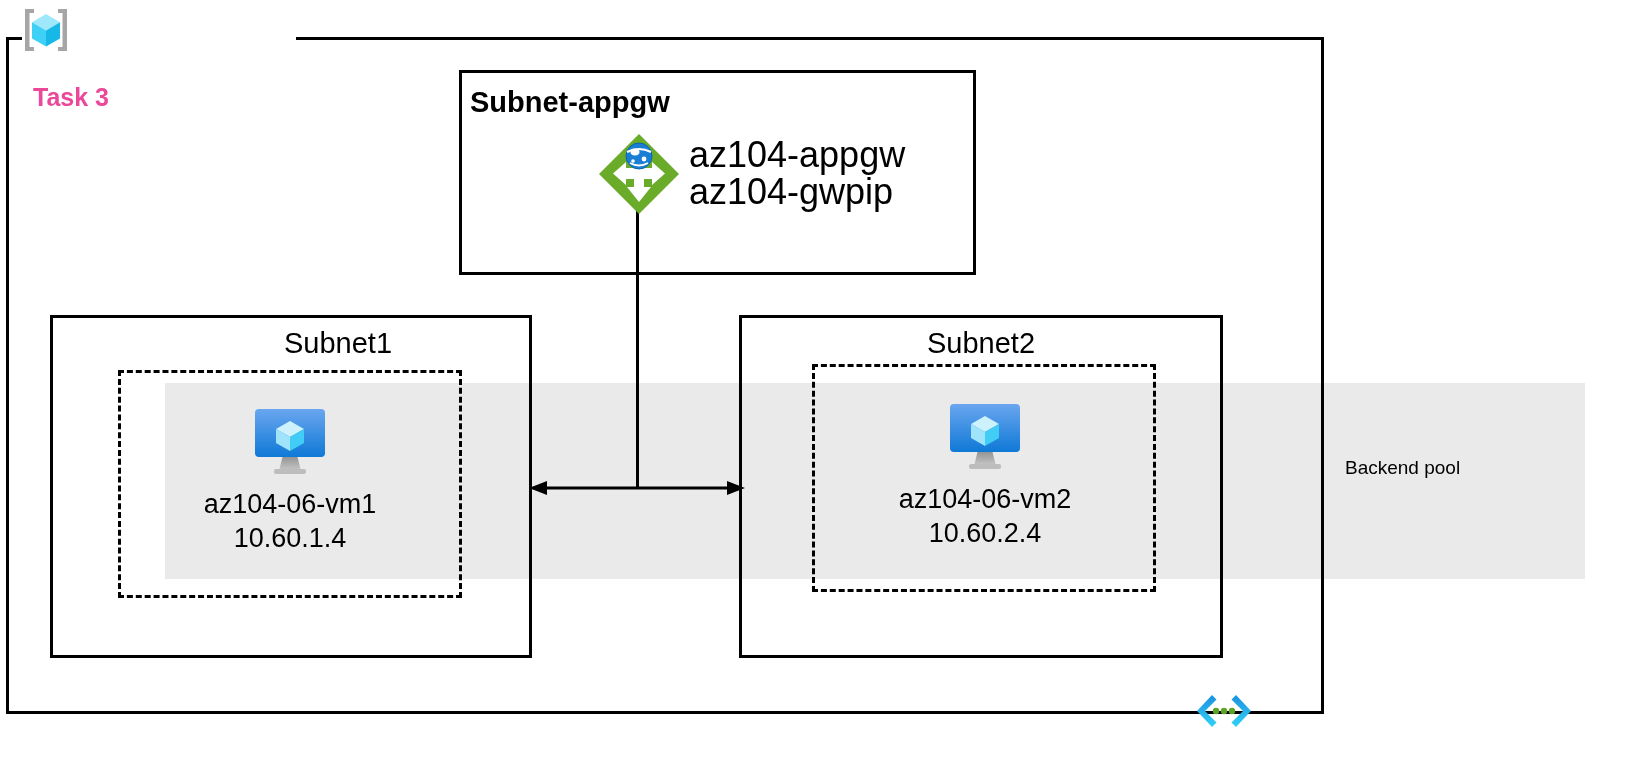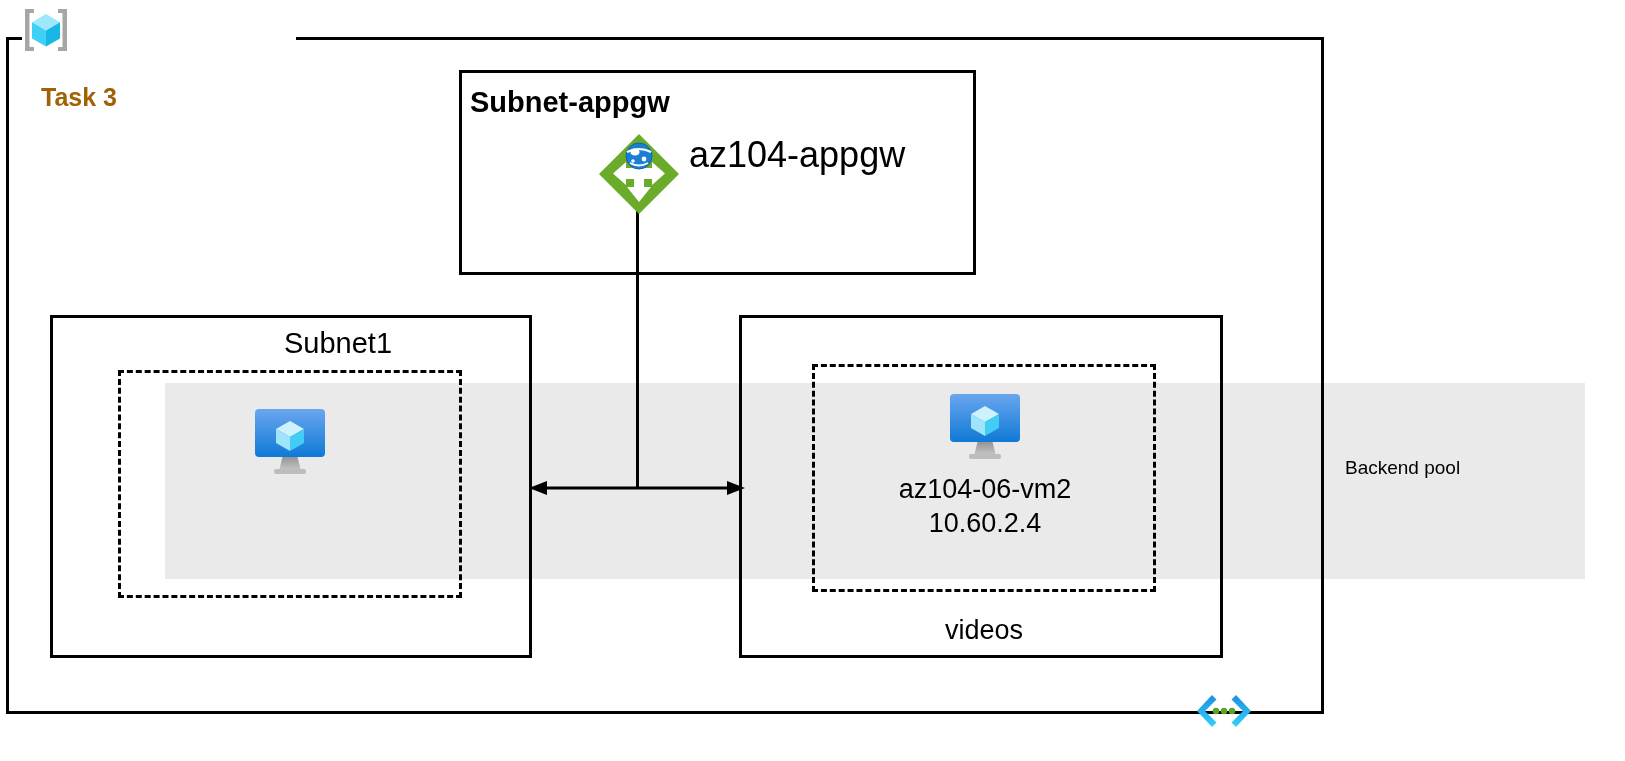--- a/index.html
+++ b/index.html
@@ -67,26 +67,26 @@
   .rg-title {
     position: absolute;
     left: 88px;
     top: 12px;
     font-size: 30px;
     line-height: 38px;
     white-space: nowrap;
   }
   .task-label {
     position: absolute;
-    left: 41px;
+    left: 33px;
     top: 81px;
     font-size: 25px;
     font-weight: bold;
     line-height: 32px;
-    color: #a16207;
+    color: #ec4899;
     white-space: nowrap;
   }
 
   
   .subnet-box {
     position: absolute;
     border: 3px solid #000;
     box-sizing: border-box;
     background: transparent;
   }
@@ -121,21 +121,21 @@
     line-height: 34px;
     white-space: nowrap;
     color: #000;
   }
   .caption-1 { left: 118px; top: 607px; width: 344px; text-align: center; }
   .caption-2 { left: 812px; top: 613px; width: 344px; text-align: center; }
 
   
   .vm-group { position: absolute; }
   .vm-1 { left: 175px; top: 403px; width: 230px; }
-  .vm-2 { left: 870px; top: 388px; width: 230px; }
+  .vm-2 { left: 870px; top: 398px; width: 230px; }
   .vm-icon { display: block; margin: 0 auto; width: 80px; height: 78px; }
   .vm-lines {
     margin-top: 6px;
     text-align: center;
     font-size: 27px;
     line-height: 34px;
     color: #000;
     white-space: nowrap;
   }
 
@@ -215,20 +215,21 @@
         <circle cx="42" cy="24" r="13" fill="none" stroke="#0f63ad" stroke-width="1"></circle>
         <path d="M30 20 Q42 14 54 20" stroke="#ffffff" stroke-width="2" fill="none"></path>
         <path d="M33 31 Q42 36 51 31" stroke="#ffffff" stroke-width="2" fill="none"></path>
         <ellipse cx="38" cy="20" rx="4.5" ry="3.4" fill="#ffffff"></ellipse>
         <circle cx="47" cy="27" r="2.4" fill="#ffffff"></circle>
         <circle cx="36" cy="29" r="1.8" fill="#ffffff"></circle>
       </svg>
     </div>
     <div class="appgw-lines">
       <div>az104-appgw</div>
+      <div>az104-gwpip</div>
     </div>
   </div>
 
   <div class="subnet-box subnet-1"></div>
   <div class="subnet-title title-s1">Subnet1</div>
   <div class="dashed-box dashed-1"></div>
   <div class="vm-group vm-1">
     <div class="vm-icon">
       <svg viewBox="0 0 80 78" width="80" height="78" xmlns="http://www.w3.org/2000/svg">
         <defs>
@@ -242,23 +243,28 @@
           </linearGradient>
         </defs>
         <path d="M33 52 L47 52 L51 68 L29 68 Z" fill="url(#stand1)"></path>
         <rect x="24" y="66" width="32" height="5" rx="2" fill="#bdbdbd"></rect>
         <rect x="5" y="6" width="70" height="48" rx="4" fill="url(#scr1)"></rect>
         <path d="M40 18 L54 26 L40 34 L26 26 Z" fill="#cdf2fd"></path>
         <path d="M26 26 L40 34 L40 48 L26 40 Z" fill="#9fe4fb"></path>
         <path d="M54 26 L54 40 L40 48 L40 34 Z" fill="#41cdf5"></path>
       </svg>
     </div>
+    <div class="vm-lines">
+      <div>az104-06-vm1</div>
+      <div>10.60.1.4</div>
+    </div>
   </div>
 
   <div class="subnet-box subnet-2"></div>
+  <div class="subnet-title title-s2">Subnet2</div>
   <div class="dashed-box dashed-2"></div>
   <div class="vm-group vm-2">
     <div class="vm-icon">
       <svg viewBox="0 0 80 78" width="80" height="78" xmlns="http://www.w3.org/2000/svg">
         <defs>
           <linearGradient id="scr2" x1="0" y1="0" x2="0" y2="1">
             <stop offset="0" stop-color="#6aa6ef"></stop>
             <stop offset="1" stop-color="#0f79d6"></stop>
           </linearGradient>
           <linearGradient id="stand2" x1="0" y1="0" x2="0" y2="1">
@@ -272,21 +278,20 @@
         <path d="M40 18 L54 26 L40 34 L26 26 Z" fill="#cdf2fd"></path>
         <path d="M26 26 L40 34 L40 48 L26 40 Z" fill="#9fe4fb"></path>
         <path d="M54 26 L54 40 L40 48 L40 34 Z" fill="#41cdf5"></path>
       </svg>
     </div>
     <div class="vm-lines">
       <div>az104-06-vm2</div>
       <div>10.60.2.4</div>
     </div>
   </div>
-  <div class="inner-caption caption-2">videos</div>
 
   <div class="conn-horizontal">
     <svg viewBox="0 0 224 28" width="224" height="28" xmlns="http://www.w3.org/2000/svg">
       <line x1="18" y1="14" x2="206" y2="14" stroke="#000" stroke-width="3"></line>
       <path d="M4 14 L22 7 L22 21 Z" fill="#000"></path>
       <path d="M220 14 L202 7 L202 21 Z" fill="#000"></path>
     </svg>
   </div>
 
   <div class="code-icon">

